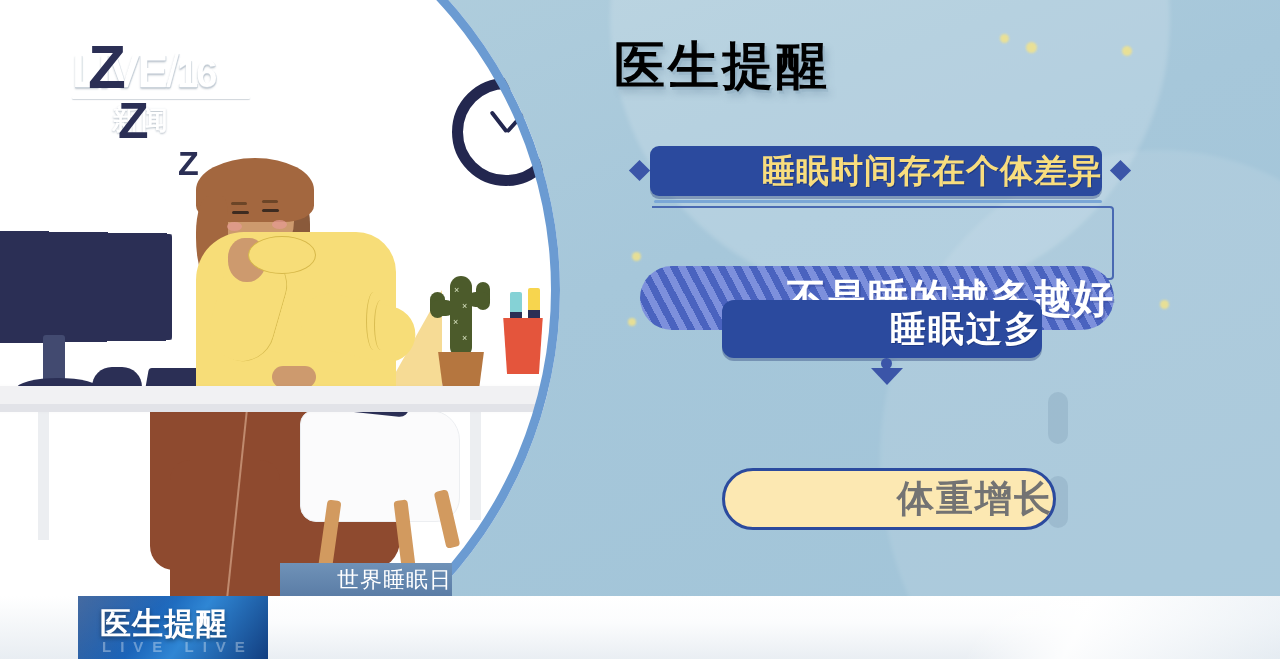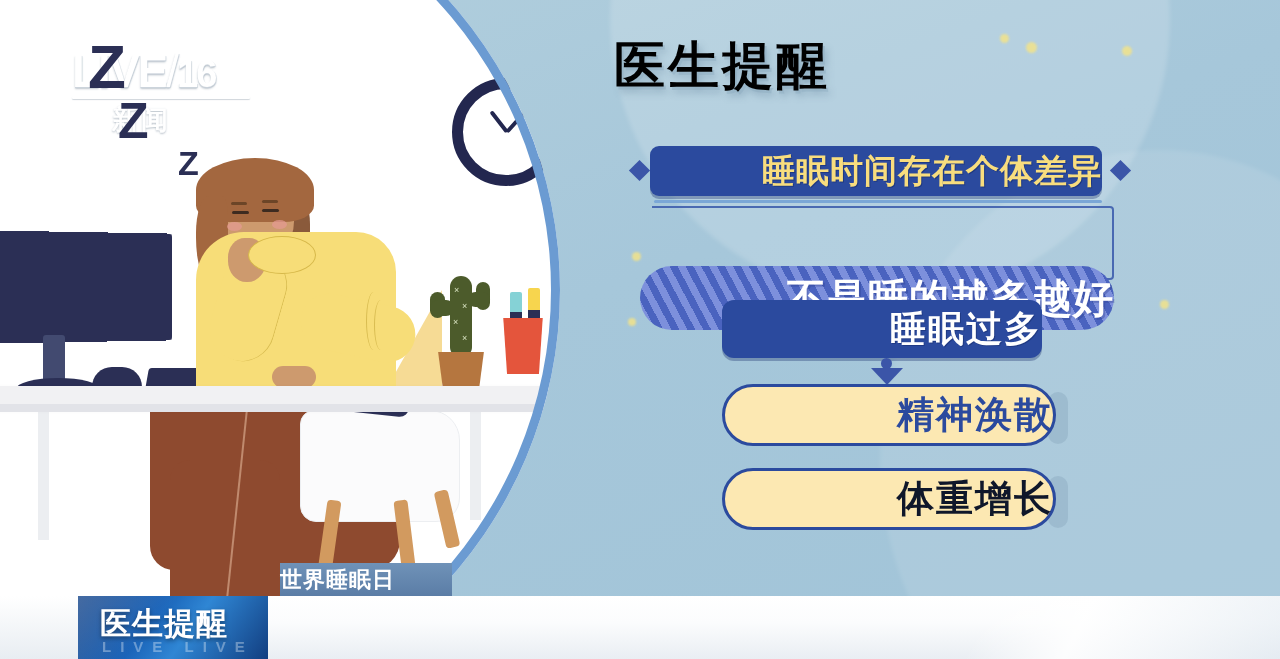--- a/index.html
+++ b/index.html
@@ -148,29 +148,29 @@
     text-shadow:2px 2px 0 rgba(40,60,140,.35);margin-top:48px;}
   .pill-3{left:722px;top:300px;width:320px;height:58px;background:#2b4a9e;border-radius:12px;
     color:#ffffff;font-size:36px;font-weight:bold;letter-spacing:2px;
     box-shadow:0 3px 0 rgba(30,50,110,.35);text-shadow:1px 1px 0 rgba(20,40,100,.45);}
   .arrow-dot{position:absolute;left:881px;top:358px;width:11px;height:11px;background:#3b55a8;border-radius:50%;}
   .arrow-tri{position:absolute;left:871px;top:368px;width:0;height:0;
     border-left:16px solid transparent;border-right:16px solid transparent;border-top:17px solid #3b55a8;}
   .pill-4{left:722px;top:384px;width:334px;height:62px;background:#fce8b2;border-radius:32px;
     border:3px solid #2b4a9e;color:#2b4a9e;font-size:37px;font-weight:bold;letter-spacing:2px;}
   .pill-5{left:722px;top:468px;width:334px;height:62px;background:#fce8b2;border-radius:32px;
-    border:3px solid #2b4a9e;color:#0f172a;font-size:37px;font-weight:bold;letter-spacing:2px;}
+    border:3px solid #2b4a9e;color:#737373;font-size:37px;font-weight:bold;letter-spacing:2px;}
   .pill-shadow{position:absolute;background:rgba(90,120,150,.18);border-radius:32px;}
   .ps4{left:1048px;top:392px;width:20px;height:52px;}
   .ps5{left:1048px;top:476px;width:20px;height:52px;}
 
   
   .tag-world{position:absolute;left:280px;top:563px;width:172px;height:33px;
-    background:linear-gradient(180deg,#6f92b8 0%,#5b7da6 100%);display:flex;align-items:center;justify-content:flex-start;
-    color:#fff;font-size:22px;font-weight:bold;letter-spacing:1px;}
+    background:linear-gradient(180deg,#6f92b8 0%,#5b7da6 100%);display:flex;align-items:center;justify-content:flex-end;
+    color:#fff;font-size:22px;font-weight:normal;letter-spacing:1px;}
   .headline-bar{position:absolute;left:0;top:596px;width:1280px;height:63px;
     background:linear-gradient(180deg,#ffffff 0%,#fbfcfd 42%,#e9eef3 100%);}
   .headline-bar .sheen{position:absolute;right:0;top:0;width:420px;height:63px;
     background:linear-gradient(118deg,rgba(255,255,255,0) 30%,rgba(255,255,255,.85) 52%,rgba(226,234,241,.6) 100%);}
   .logo-box{position:absolute;left:78px;top:596px;width:190px;height:63px;
     background:linear-gradient(125deg,#0e3f86 0%,#1a63b8 38%,#2f86d4 58%,#123e80 100%);overflow:hidden;}
   .logo-box:after{content:"";position:absolute;left:-30px;top:-30px;width:150px;height:130px;
     background:linear-gradient(120deg,rgba(255,255,255,.35),rgba(255,255,255,0) 60%);transform:rotate(12deg);}
   .logo-cn{position:absolute;left:22px;top:7px;color:#fff;font-size:31px;font-weight:bold;letter-spacing:1px;
     text-shadow:0 2px 4px rgba(0,0,0,.4);z-index:2;}
@@ -302,23 +302,20 @@
   </div>
 
   <div class="pill pill-3">
     <span>睡眠过多</span>
   </div>
 
   <div class="arrow-dot"></div>
   <div class="arrow-tri"></div>
 
   <div class="pill-shadow ps4"></div>
-  <div class="pill pill-4">
-    <span>精神涣散</span>
-  </div>
 
   <div class="pill-shadow ps5"></div>
   <div class="pill pill-5">
     <span>体重增长</span>
   </div>
 
   <div class="tag-world">
     <span>世界睡眠日</span>
   </div>
 

